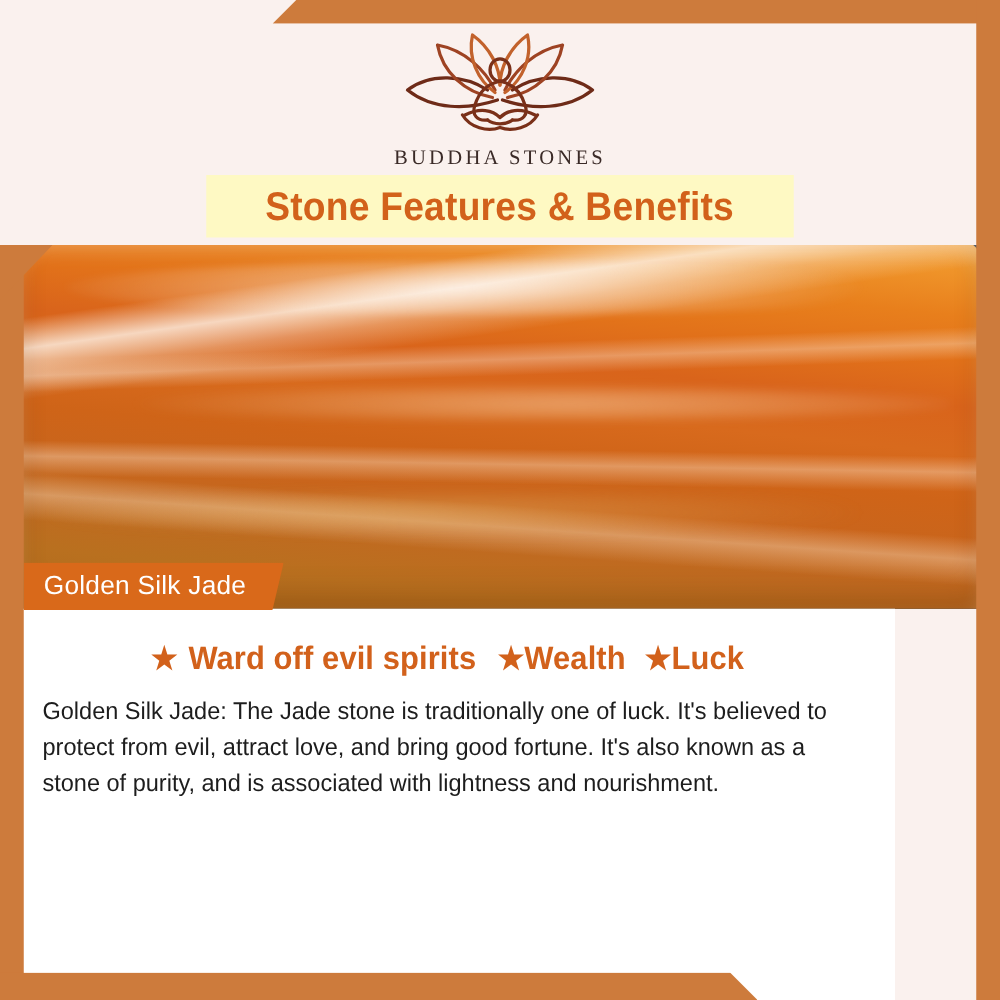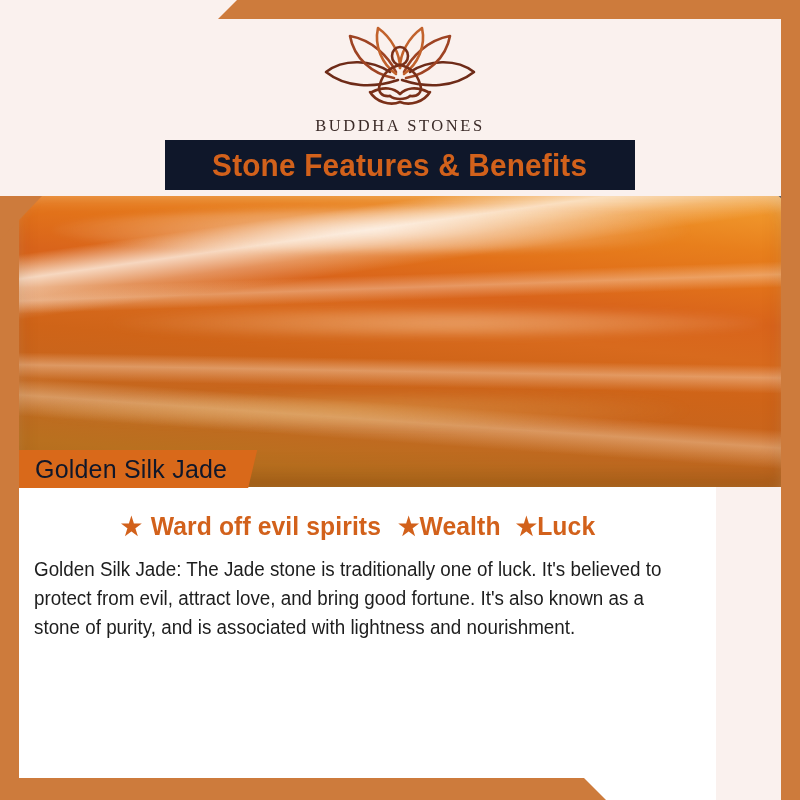--- a/index.html
+++ b/index.html
@@ -100,21 +100,21 @@
     letter-spacing: 2.6px;
     color: #3a2a27;
     font-weight: 400;
   }
   .title-plate {
     position: absolute;
     left: 165px;
     top: 140px;
     width: 470px;
     height: 50px;
-    background: #0f172a;
+    background: #fef9c3;
     display: flex;
     align-items: center;
     justify-content: center;
   }
   .title-text {
     font-family: "Liberation Sans Narrow", "Liberation Sans", sans-serif;
     font-weight: bold;
     font-size: 32px;
     color: #d2611b;
     letter-spacing: 0.2px;
@@ -207,23 +207,23 @@
     top: 450px;
     height: 38px;
     padding: 0 30px 0 16px;
     background: #d9691a;
     display: flex;
     align-items: center;
     clip-path: polygon(0 0, 100% 0, calc(100% - 9px) 100%, 0 100%);
     z-index: 5;
   }
   .caption-text {
-    color: #0f172a;
+    color: #ffffff;
     font-family: "Liberation Sans", sans-serif;
-    font-size: 25px;
+    font-size: 21px;
     font-weight: 500;
     letter-spacing: 0.2px;
     white-space: nowrap;
   }
 
   
   .body-area {
     position: absolute;
     left: 0;
     top: 487px;

